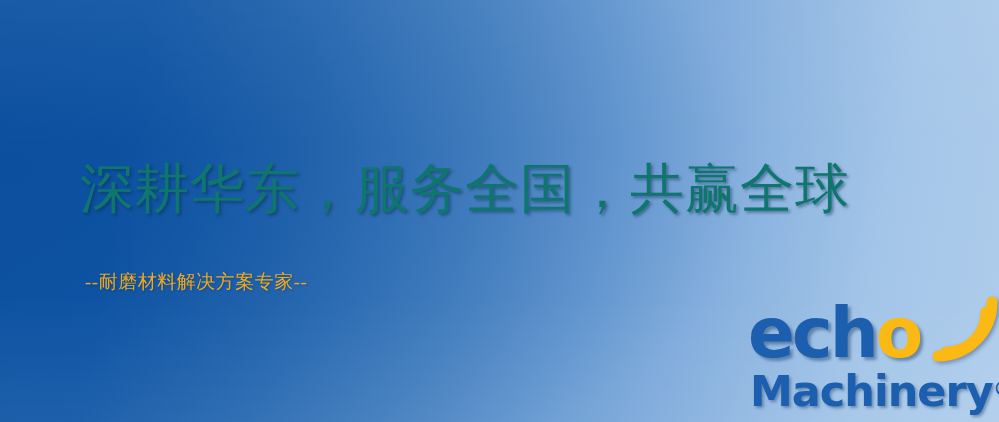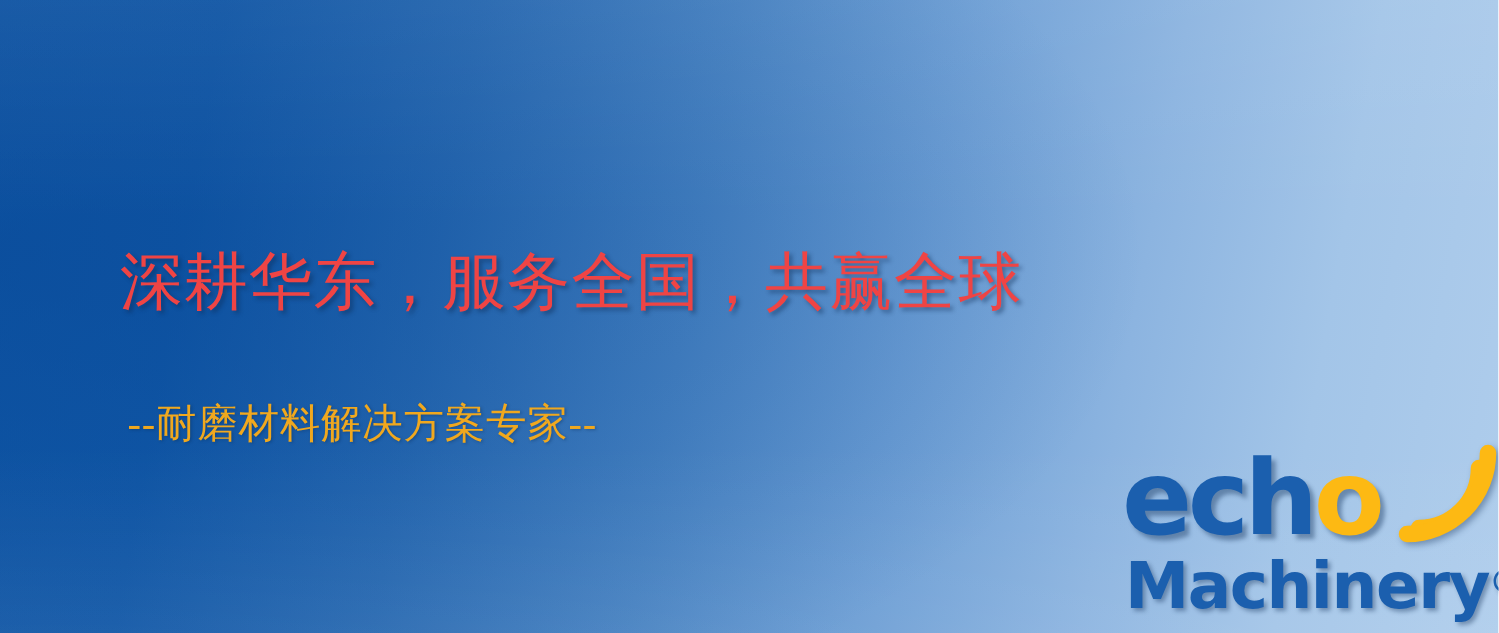--- a/index.html
+++ b/index.html
@@ -45,35 +45,35 @@
         rgba(255,255,255,0.0) 70%,
         rgba(255,255,255,0.06) 100%);
   }
 
   
   .headline {
     position: absolute;
     left: 80px;
     top: 152px;
     font-family: "Liberation Serif", "DejaVu Serif", serif;
-    font-size: 42px;
+    font-size: 54px;
     line-height: 74px;
-    color: #ef4444;
+    color: #0f766e;
     letter-spacing: 1px;
     white-space: nowrap;
     text-shadow: 2px 2px 3px rgba(10,40,80,0.45);
   }
 
   
   .subtitle {
     position: absolute;
     left: 85px;
     top: 266px;
     font-family: "Liberation Serif", "DejaVu Serif", serif;
-    font-size: 27px;
+    font-size: 19px;
     line-height: 32px;
     color: #f0a81e;
     letter-spacing: 0.5px;
     white-space: nowrap;
     text-shadow: 1px 1px 2px rgba(10,40,80,0.35);
   }
 
   
   .logo {
     position: absolute;

